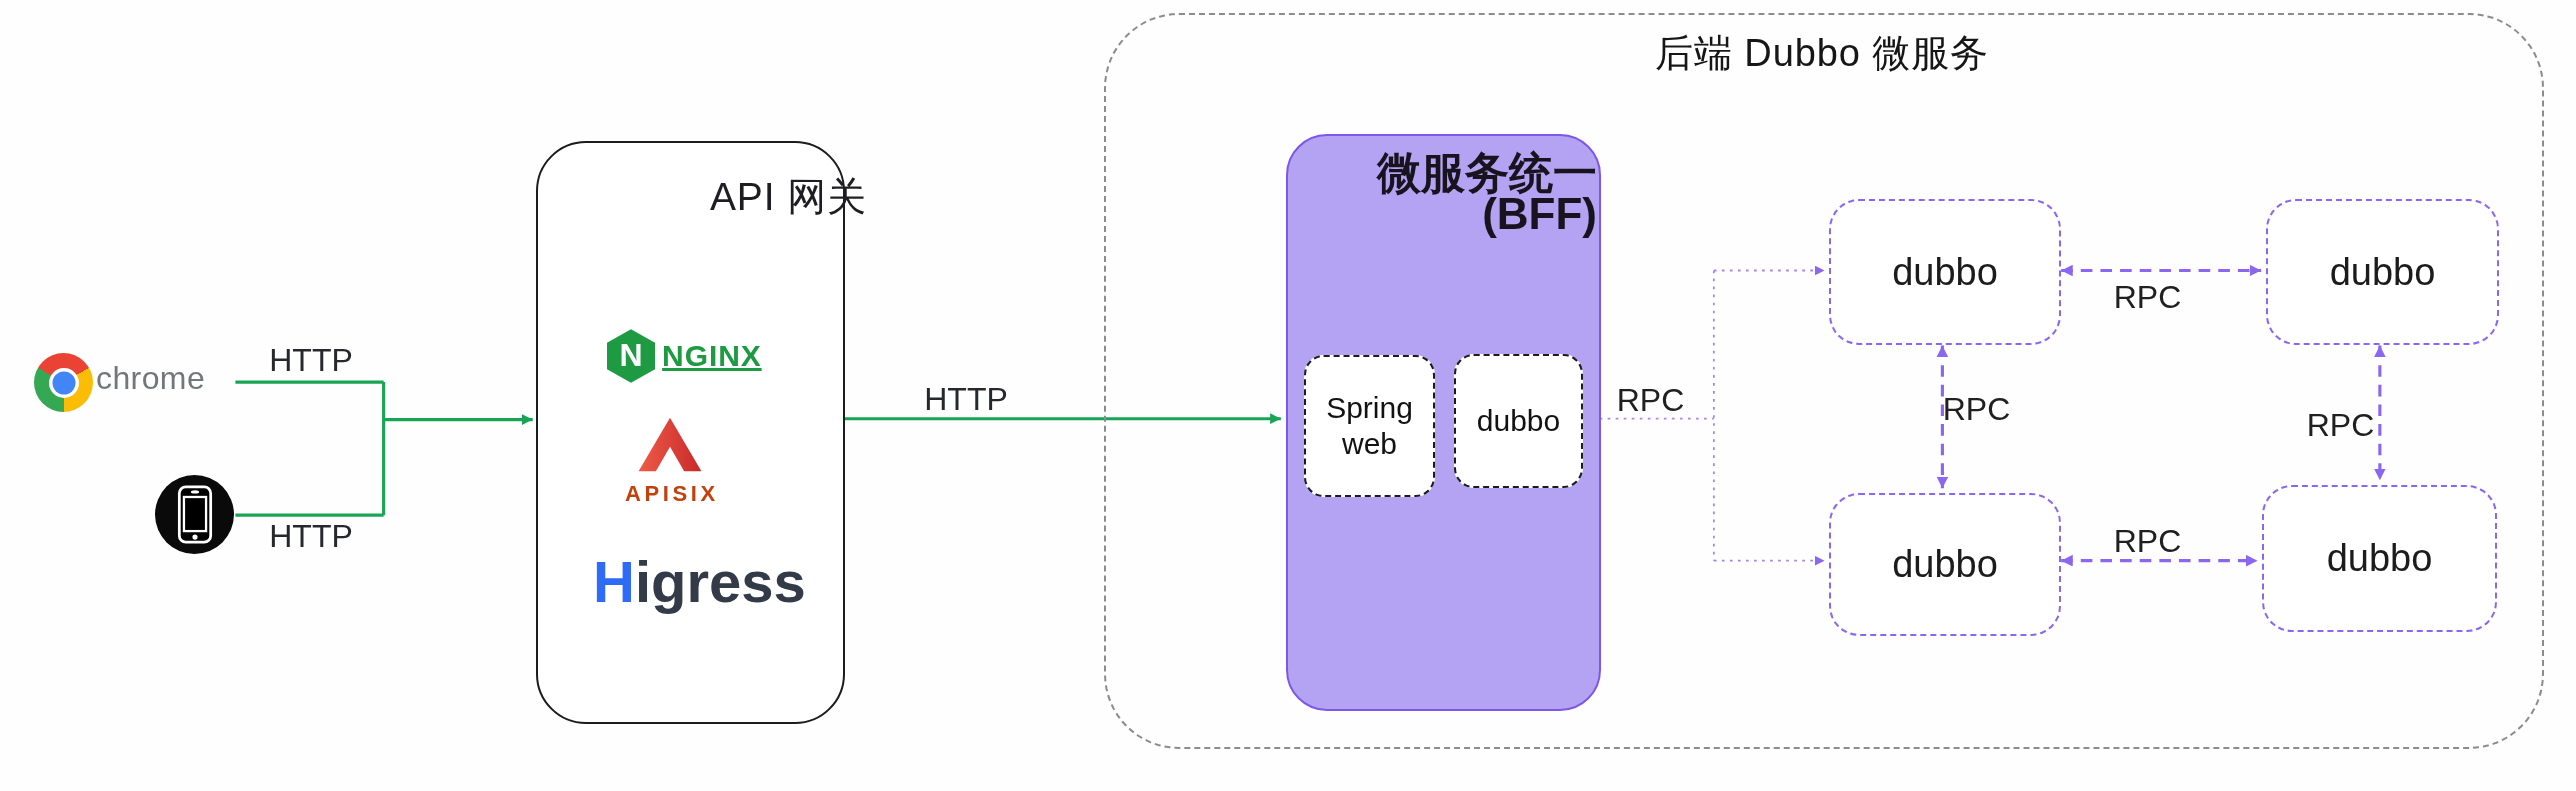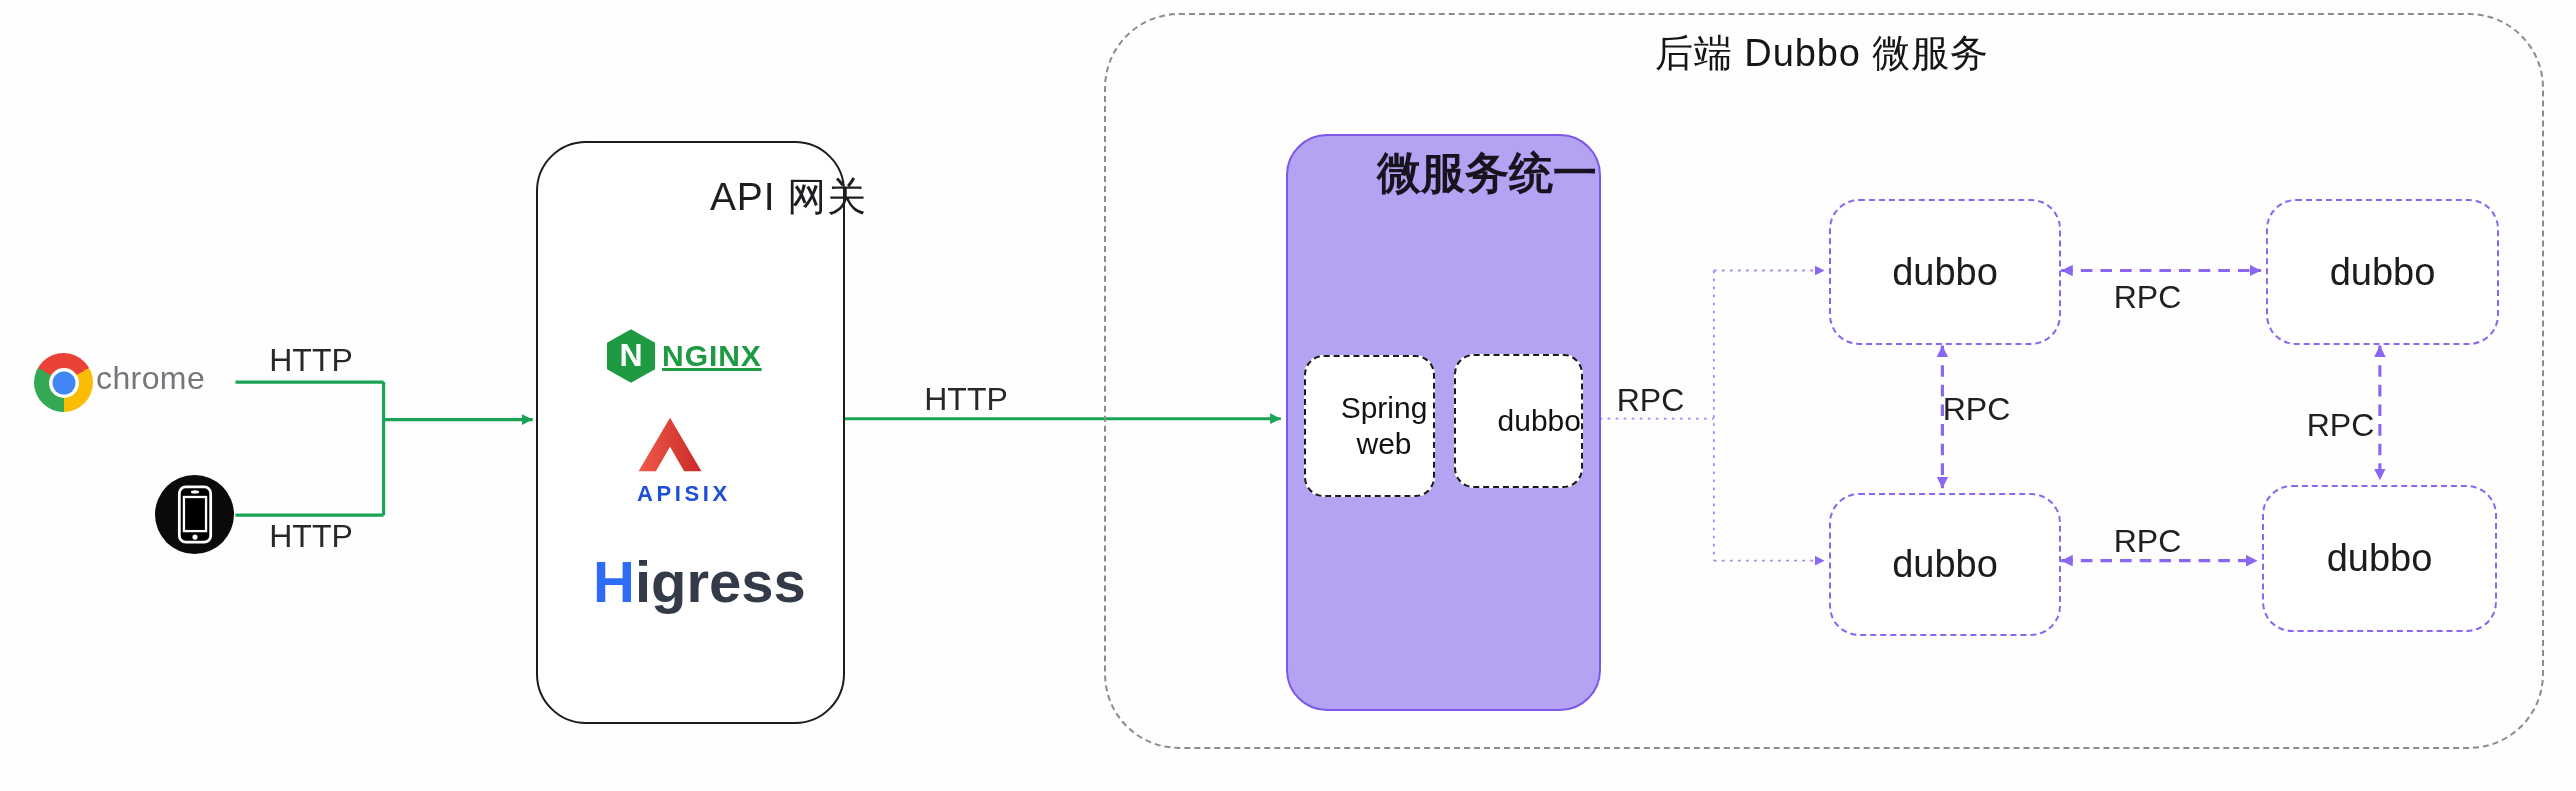--- a/index.html
+++ b/index.html
@@ -17,21 +17,21 @@
   .outer-container{left:1104px;top:12.5px;width:1436px;height:732px;
                    border:2.7px dashed #8c8c8c;border-radius:75px;}
   .outer-title{left:1161px;top:28px;width:1322px;text-align:center;
                font-size:38px;font-weight:500;color:#161616;letter-spacing:0.9px;}
 
   .bff-box{left:1286px;top:134px;width:311px;height:573px;background:#b3a3f2;
            border:2.7px solid #7e57e8;border-radius:41px;}
   .bff-title{left:1286px;top:152px;width:311px;text-align:right;font-size:44px;
              line-height:41px;font-weight:600;color:#17141f;}
   .mini-box{background:#fff;border:2.7px dashed #1b1b1b;border-radius:19.7px;
-            display:flex;align-items:center;justify-content:flex-end;text-align:center;
+            display:flex;align-items:center;justify-content:center;text-align:center;
             font-size:30px;font-weight:500;color:#121212;line-height:36px;}
   .spring-box{left:1304px;top:355px;width:127px;height:138px;}
   .dubbo-mini{left:1454px;top:354px;width:125px;height:130px;}
   .spring-box .txt{width:98px;}
 
   .svc-box{background:#fff;border:2.7px dashed #8a66f2;border-radius:30px;
            display:flex;align-items:center;justify-content:center;
            font-size:38px;font-weight:500;color:#1c1c1c;}
   .svc-tl{left:1829px;top:199px;width:228px;height:142px;}
   .svc-tr{left:2266px;top:199px;width:229px;height:142px;}
@@ -61,21 +61,21 @@
   .phone-badge{left:155px;top:475px;width:79px;height:79px;border-radius:50%;background:#0a0a0a;
      display:flex;align-items:center;justify-content:center;}
 
   
   .nginx-row{left:607px;top:327px;width:163px;height:57px;display:flex;align-items:center;}
   .nginx-hex{position:relative;width:48px;height:54px;flex:0 0 48px;}
   .nginx-hex .n-letter{position:absolute;left:0;top:0;width:48px;height:54px;display:flex;
      align-items:center;justify-content:center;color:#fff;font-size:32px;font-weight:700;}
   .nginx-word{margin-left:7.1px;font-size:30px;font-weight:800;color:#1e9b42;letter-spacing:0.9px;text-decoration:underline;}
   .apisix-block{left:625px;top:413px;width:89px;text-align:center;}
-  .apisix-word{margin-top:1.8px;font-size:22px;font-weight:800;color:#1d4ed8;letter-spacing:3.6px;margin-left:12px;}
+  .apisix-word{margin-top:1.8px;font-size:22px;font-weight:800;color:#c2410c;letter-spacing:3.6px;}
   .higress-word{left:593px;top:548px;width:197px;font-size:58px;font-weight:700;color:#333b49;}
   .higress-word .hi{color:#2e6bf6;}
 </style>
 </head>
 <body>
 
 <div class="canvas">
 
   <svg class="wires" viewBox="0 0 2884 886" width="2576" height="791">
     <defs>
@@ -160,20 +160,21 @@
   <div class="abs higress-word">
     <span class="hi">H</span><span>igress</span>
   </div>
 
   <div class="abs outer-container"></div>
   <div class="abs outer-title">后端 Dubbo 微服务</div>
 
   <div class="abs bff-box"></div>
   <div class="abs bff-title">
     <div>微服务统一</div>
+    <div>(BFF)</div>
   </div>
   <div class="abs mini-box spring-box">
     <div class="txt">Spring web</div>
   </div>
   <div class="abs mini-box dubbo-mini">
     <div>dubbo</div>
   </div>
 
   <div class="abs svc-box svc-tl">
     <span>dubbo</span>

